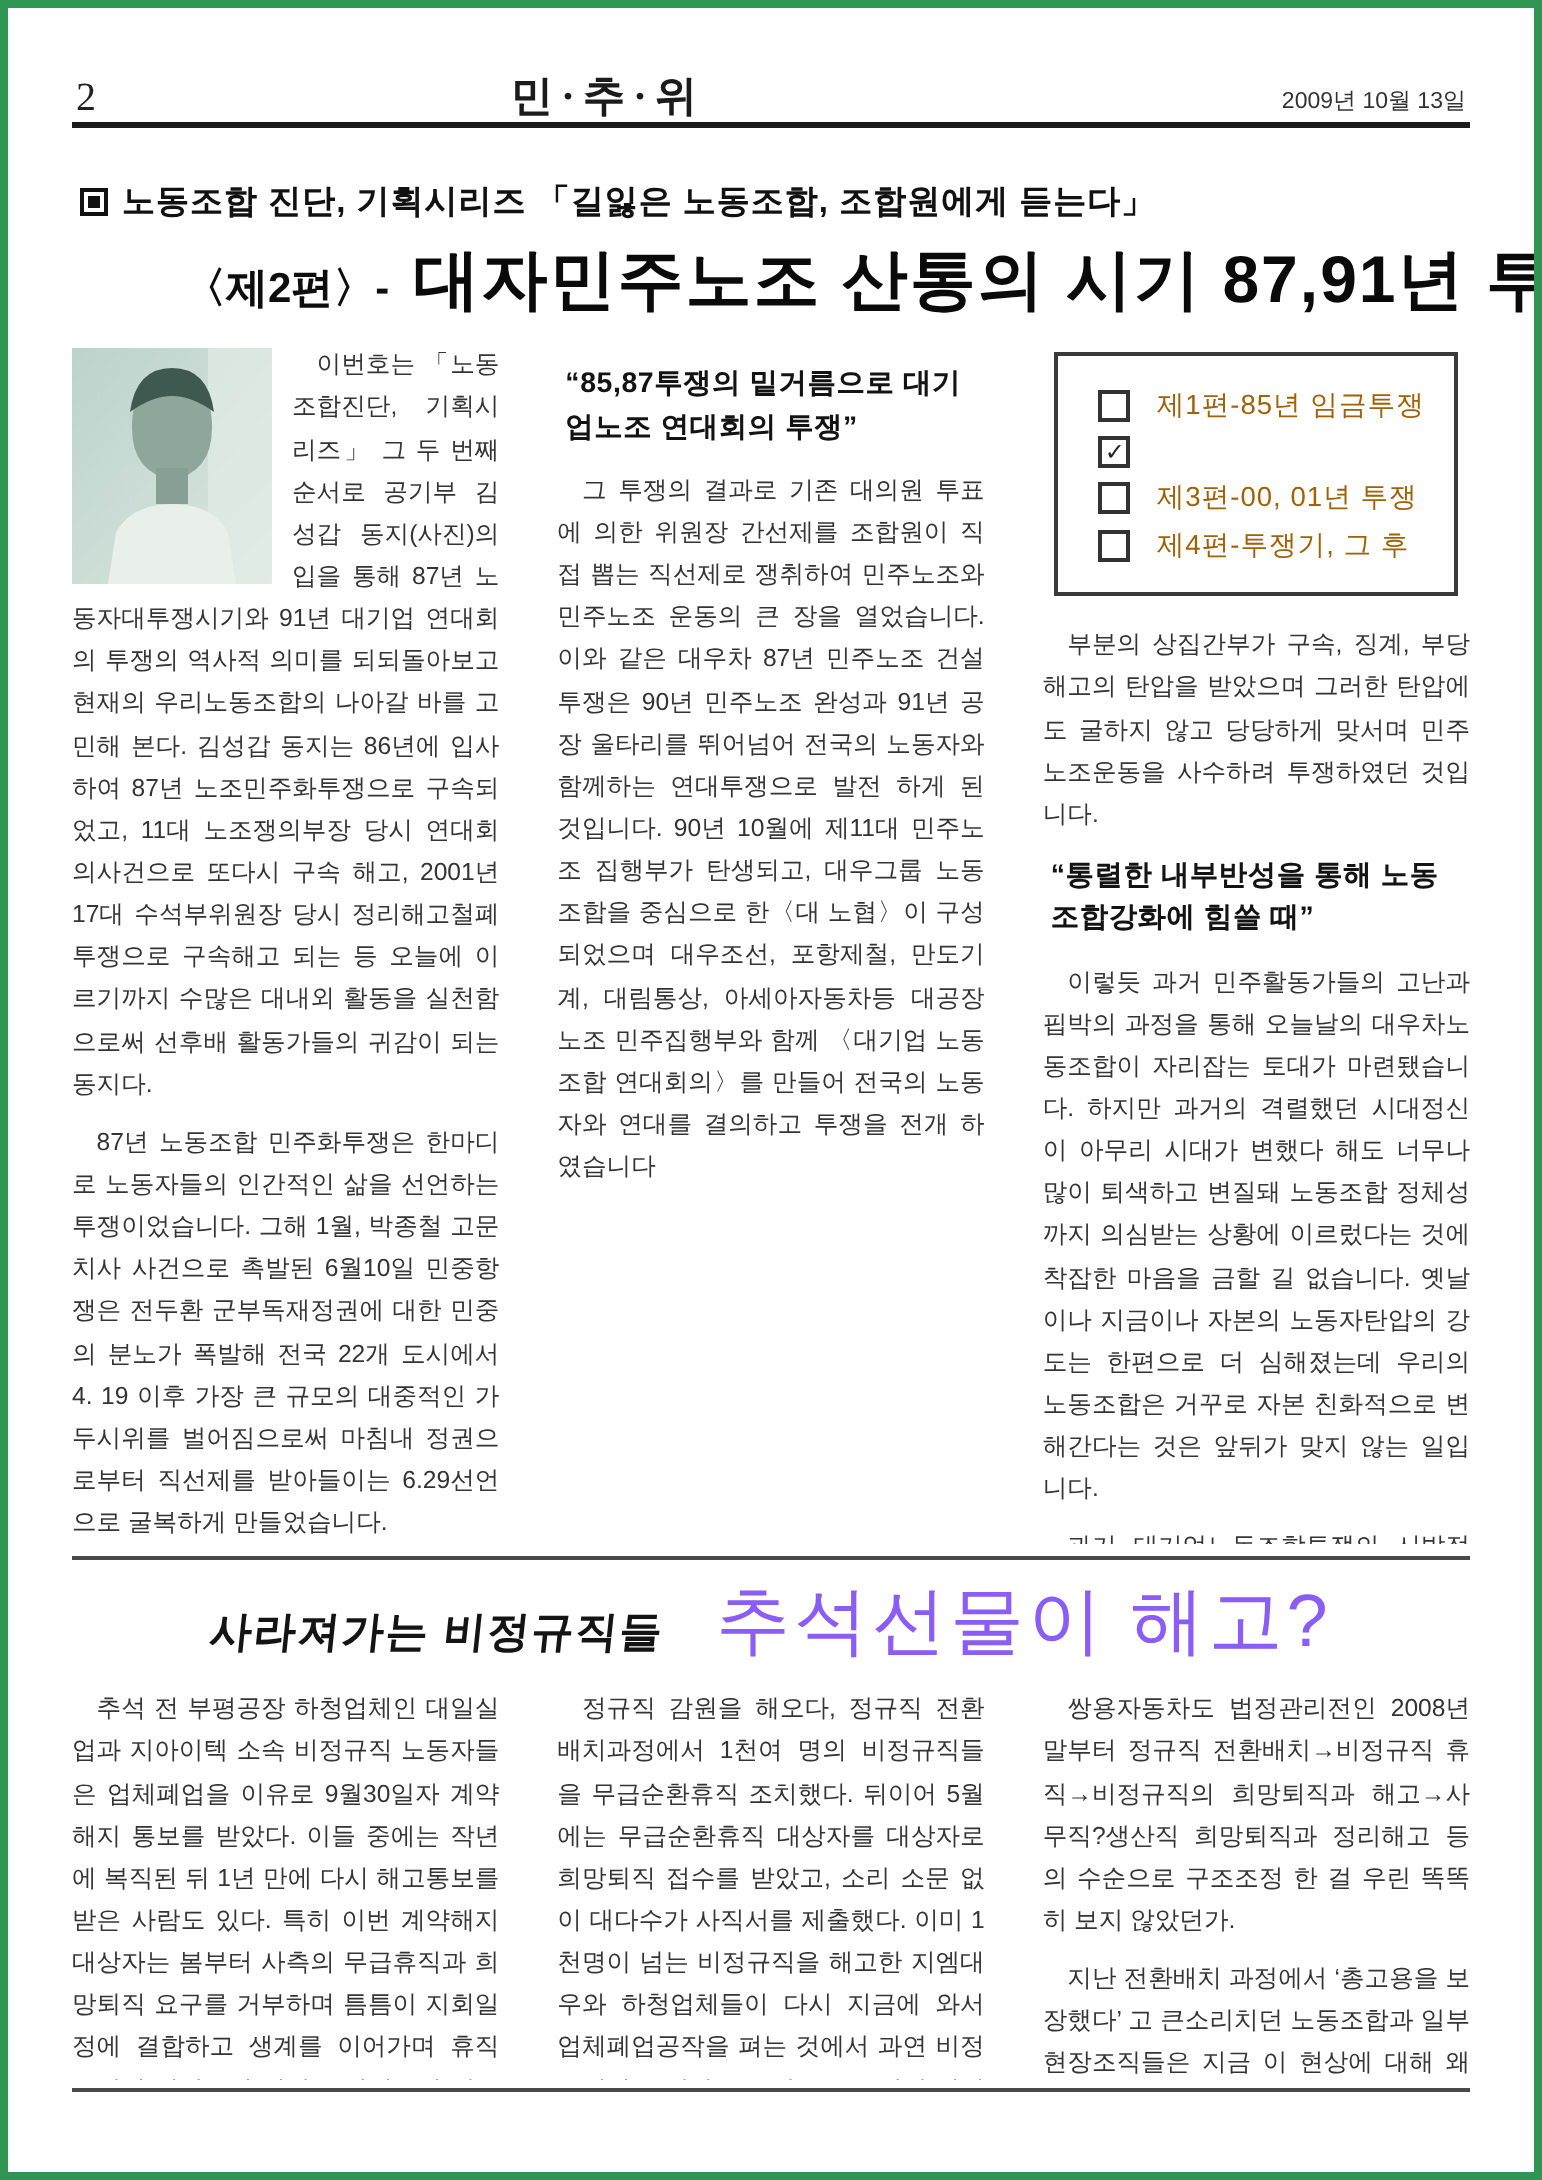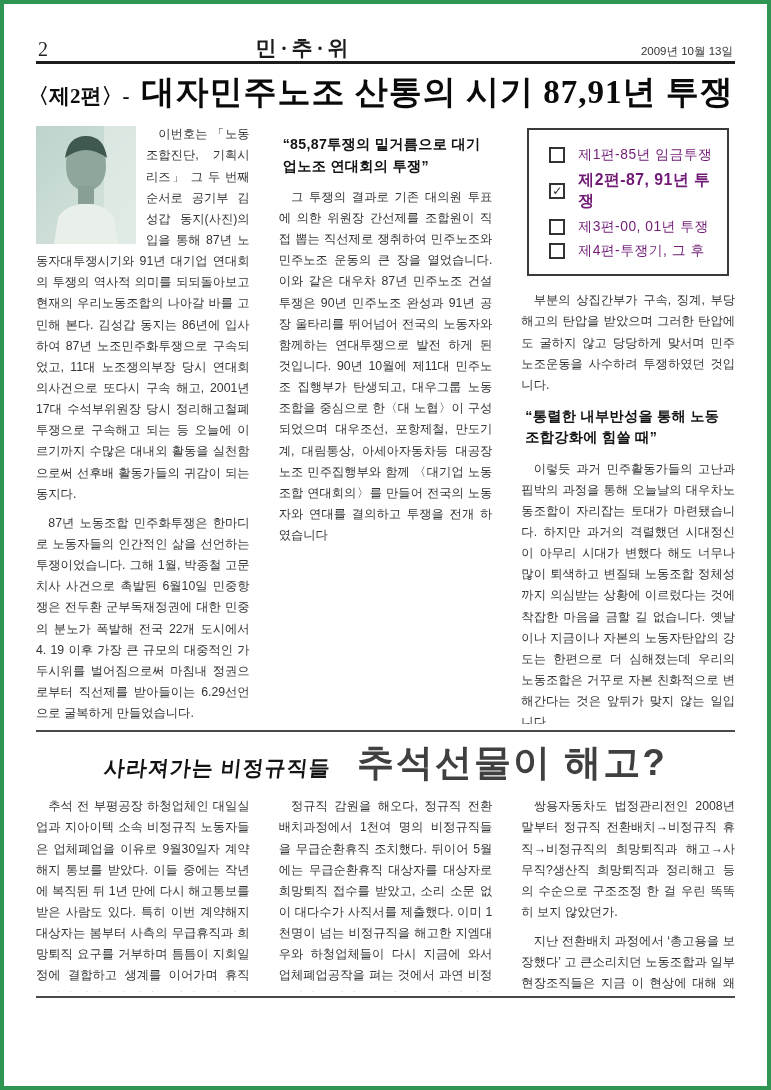--- a/index.html
+++ b/index.html
@@ -60,26 +60,25 @@
     letter-spacing: 0.5px;
   }
   .kicker-square {
     width: 14px; height: 14px;
     border: 2px solid #111;
     display: inline-flex; align-items: center; justify-content: center;
     flex: 0 0 auto;
   }
   .kicker-square::after { content:""; width: 6px; height: 6px; background: #111; }
   .main-headline {
-    margin: 10px 32px 0 24px;
+    margin: 10px 32px 0 88px;
     display: flex;
     align-items: baseline;
     gap: 12px;
     white-space: nowrap;
-    font-family: Liberation Serif, serif;
   }
   .part-label { font-size: 21px; font-weight: bold; color: #0d0d0d; flex: 0 0 auto; }
   .headline-text {
     font-size: 33px;
     font-weight: 900;
     color: #0a0a0a;
     letter-spacing: 1px;
     line-height: 1.1;
   }
 
@@ -134,21 +133,21 @@
     margin: 6px 0;
   }
   .series-row .cbox {
     width: 16px; height: 16px;
     border: 2px solid #333;
     flex: 0 0 auto;
     display: flex; align-items: center; justify-content: center;
     font-size: 12px; font-weight: bold; color: #222;
     line-height: 1;
   }
-  .series-row .slabel { font-size: 13.8px; color: #701a75; letter-spacing: 0.5px; }
+  .series-row .slabel { font-size: 13.8px; color: #a16207; letter-spacing: 0.5px; }
   .series-row.current .slabel { font-weight: 800; font-size: 15.8px; }
 
   
   .divider {
     margin: 6px 32px 0 32px;
     border-top: 2px solid #4a4a4a;
   }
   .bottom-head {
     margin: 12px 32px 6px 32px;
     display: flex;
@@ -160,41 +159,45 @@
   .bottom-kicker {
     font-size: 21px;
     font-weight: 800;
     color: #141414;
     transform: skewX(-6deg);
     letter-spacing: 1px;
     flex: 0 0 auto;
   }
   .bottom-headline {
     font-size: 37px;
-    font-weight: 700;
-    color: #404040;
+    font-weight: 400;
+    color: #8b5cf6;
     letter-spacing: 2px;
     line-height: 1;
   }
   .bottom-rule {
     margin: 4px 32px 0 32px;
     border-top: 2px solid #4a4a4a;
   }
 </style>
 </head>
 <body>
 
 <div class="page">
 
   <div class="hdr">
     <span class="pagenum">2</span>
     <span class="masthead">민·추·위</span>
     <span class="date">2009년 10월 13일</span>
   </div>
 
+  <div class="kicker-line">
+    <span class="kicker-square"></span>
+    <span>노동조합 진단, 기획시리즈 「길잃은 노동조합, 조합원에게 듣는다」</span>
+  </div>
 
   <div class="main-headline">
     <span class="part-label">〈제2편〉-</span>
     <span class="headline-text">대자민주노조 산통의 시기 87,91년 투쟁</span>
   </div>
 
   <div class="cols cols-main">
 
     <div class="col">
       <p>
@@ -225,21 +228,20 @@
     </div>
 
     <div class="col">
       <div class="series-box">
         <div class="series-row">
           <span class="cbox"></span>
           <span class="slabel">제1편-85년 임금투쟁</span>
         </div>
         <div class="series-row current">
           <span class="cbox">✓</span>
-          <span class="slabel">제2편-87, 91년 투쟁</span>
         </div>
         <div class="series-row">
           <span class="cbox"></span>
           <span class="slabel">제3편-00, 01년 투쟁</span>
         </div>
         <div class="series-row">
           <span class="cbox"></span>
           <span class="slabel">제4편-투쟁기, 그 후</span>
         </div>
       </div>

